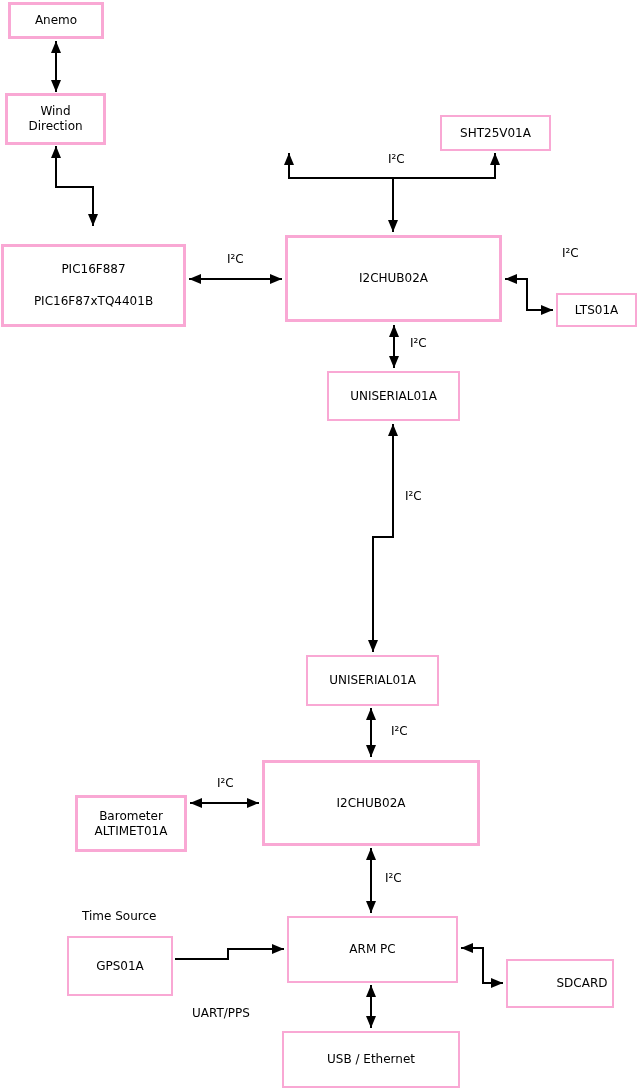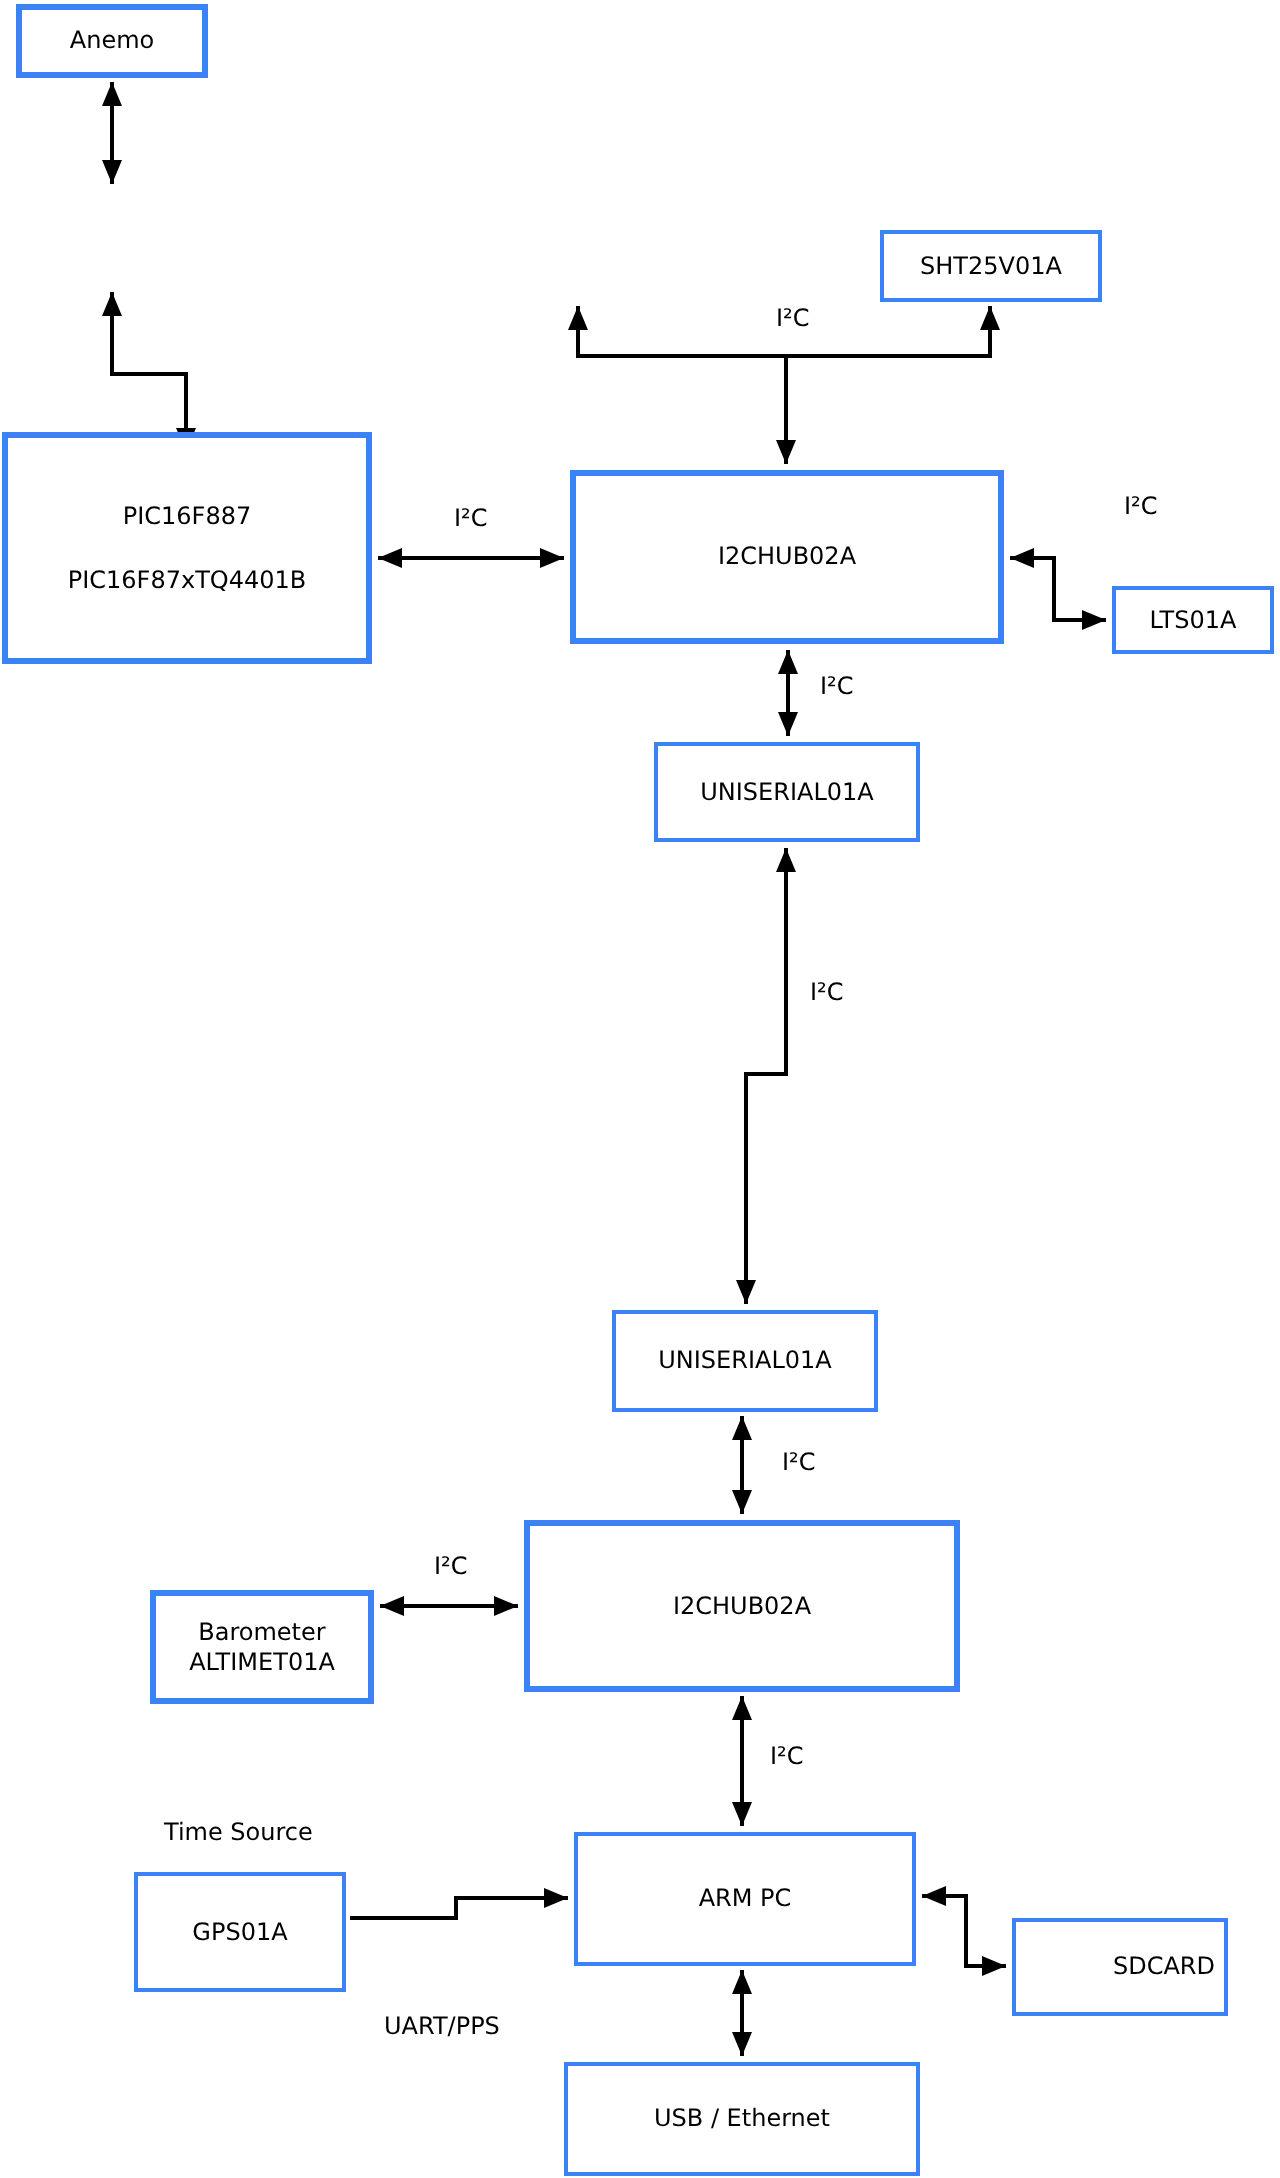--- a/index.html
+++ b/index.html
@@ -17,42 +17,42 @@
   }
   #edges {
     position: absolute;
     left: 0; top: 0;
     width: 640px; height: 1089px;
   }
   .node {
     position: absolute;
     box-sizing: border-box;
     background: #ffffff;
-    border: 2px solid #3b82f6;
+    border: 2px solid #f9a8d4;
     display: flex;
     flex-direction: column;
     align-items: center;
     justify-content: center;
     text-align: center;
     font-size: 12px;
     line-height: 15px;
     color: #000000;
   }
   .node.thick { border-width: 3px; }
   .edge-label {
     position: absolute;
     font-size: 12px;
     color: #000000;
     white-space: nowrap;
   }
 
   
   #n-anemo       { left:8px;   top:2px;    width:96px;  height:37px; }
   #n-wind        { left:5px;   top:93px;   width:101px; height:52px; }
-  #n-pic         { left:1px;   top:216px;  width:185px; height:116px;gap:17px; }
+  #n-pic         { left:1px;   top:244px;  width:185px; height:83px;gap:17px; }
   #n-isl         { left:233px; top:115px;  width:110px; height:36px; }
   #n-sht         { left:440px; top:115px;  width:111px; height:36px; }
   #n-hub1        { left:285px; top:235px;  width:217px; height:87px; }
   #n-lts         { left:556px; top:293px;  width:81px;  height:34px; }
   #n-uniserial1  { left:327px; top:371px;  width:133px; height:50px; }
   #n-uniserial2  { left:306px; top:655px;  width:133px; height:51px; }
   #n-hub2        { left:262px; top:760px;  width:218px; height:86px; }
   #n-barometer   { left:75px;  top:776px;  width:112px; height:57px;margin-top:19px; }
   #n-gps         { left:67px;  top:936px;  width:106px; height:60px; }
   #n-armpc       { left:287px; top:916px;  width:171px; height:67px; }
@@ -97,20 +97,24 @@
       <path d="M175,959 L228,959 L228,949 L284,949" marker-end="url(#arrow)"></path>
       <path d="M461,948 L483,948 L483,983 L503,983" marker-start="url(#arrow)" marker-end="url(#arrow)"></path>
       <path d="M371,985 L371,1028" marker-start="url(#arrow)" marker-end="url(#arrow)"></path>
     </g>
   </svg>
 
   <div class="node thick" id="n-anemo">
     <span>Anemo</span>
   </div>
 
+  <div class="node thick" id="n-wind">
+    <span>Wind</span>
+    <span>Direction</span>
+  </div>
 
   <div class="node thick" id="n-pic">
     <span>PIC16F887</span>
     <span>PIC16F87xTQ4401B</span>
   </div>
 
 
   <div class="node" id="n-sht">
     <span>SHT25V01A</span>
   </div>

